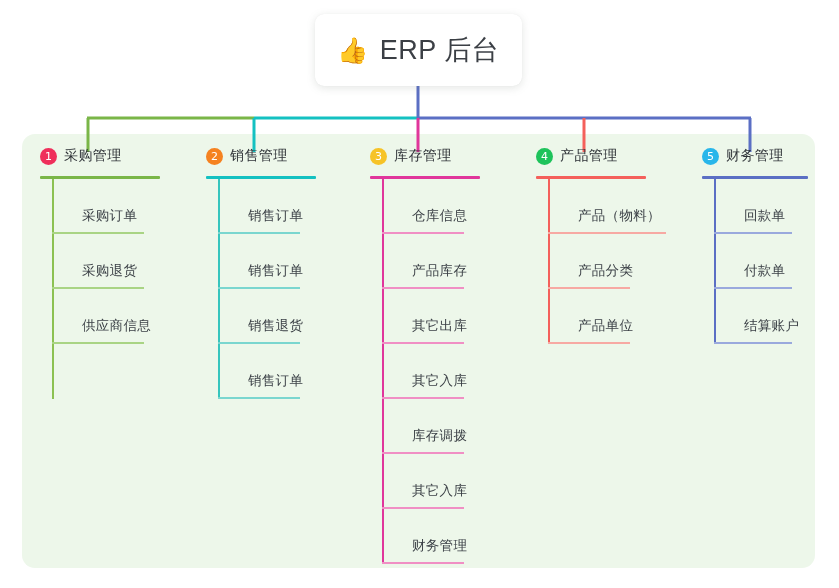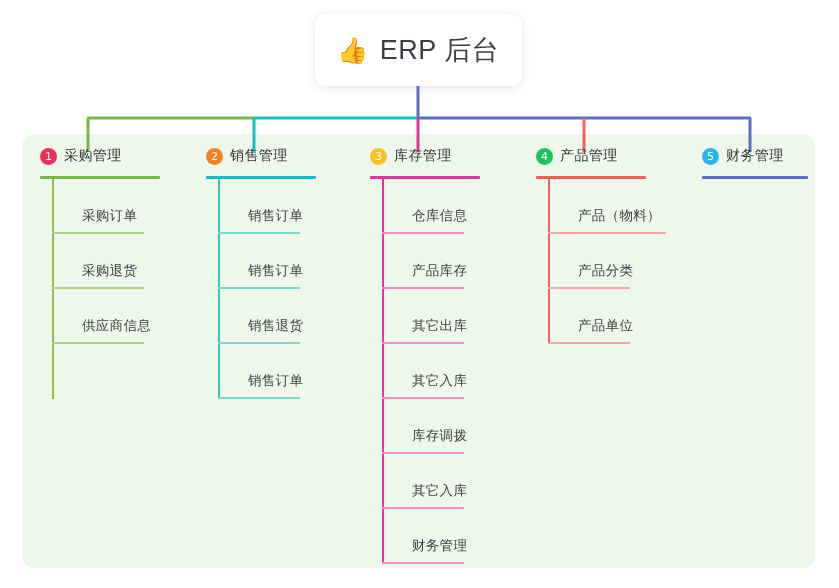--- a/index.html
+++ b/index.html
@@ -276,16 +276,31 @@
             <div class="item-rule" style="background: rgb(247, 169, 163); width: 82px;"></div>
           </div>
         </div>
       </div>
       <div class="column" style="left: 702px; width: 106px;">
         <div class="col-header">
           <span class="badge" style="background: rgb(40, 182, 234);">5</span>
           <span class="col-title">财务管理</span>
         </div>
         <div class="col-rule" style="background: rgb(91, 111, 196); width: 106px;"></div>
+        <div class="items">
+          <div class="spine" style="background: rgb(91, 111, 196); height: 165px;"></div>
+          <div class="item">
+            <span class="item-label">回款单</span>
+            <div class="item-rule" style="background: rgb(154, 169, 221); width: 78px;"></div>
+          </div>
+          <div class="item">
+            <span class="item-label">付款单</span>
+            <div class="item-rule" style="background: rgb(154, 169, 221); width: 78px;"></div>
+          </div>
+          <div class="item">
+            <span class="item-label">结算账户</span>
+            <div class="item-rule" style="background: rgb(154, 169, 221); width: 78px;"></div>
+          </div>
+        </div>
       </div>
     </div>
 
 </div>
 
 </body></html>

